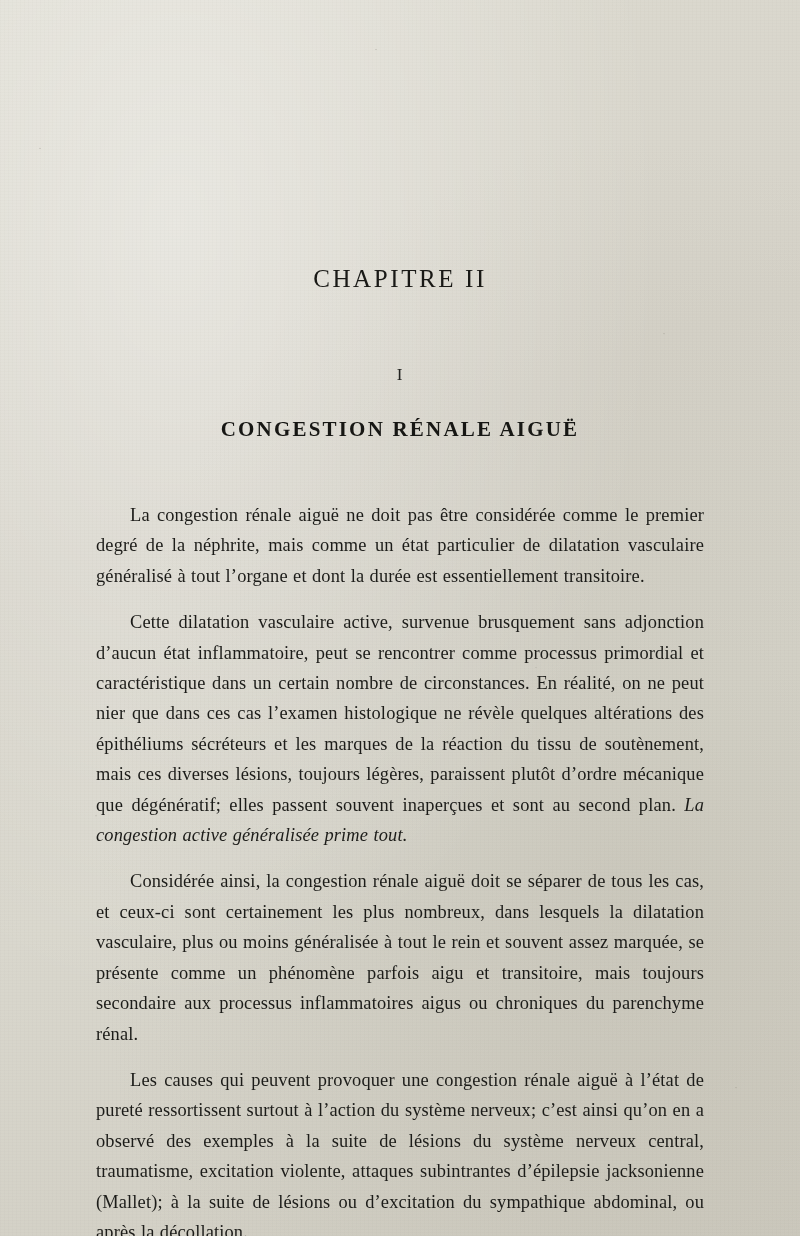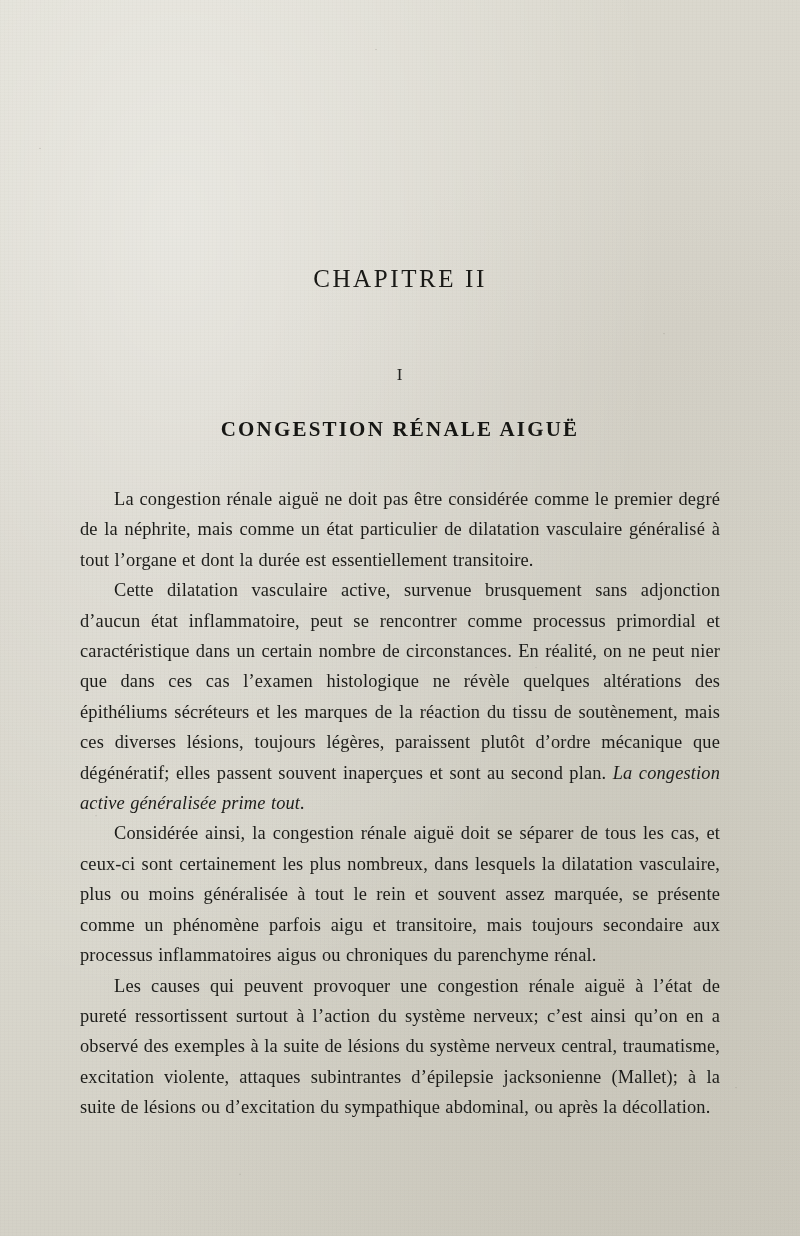--- a/index.html
+++ b/index.html
@@ -80,21 +80,21 @@
     font-weight: bold;
     color: #171714;
   }
 
   .body-text {
     margin: 0 auto;
     padding-top: 42px;
     width: 640px;
   }
   .body-text p {
-    margin: 0;
+    margin: 16px;
     text-align: justify;
     text-indent: 34px;
     font-size: 18.4px;
     line-height: 30.4px;
     letter-spacing: 0.15px;
     word-spacing: 0.6px;
     color: #1c1c19;
   }
   .body-text p i {
     font-style: italic;

